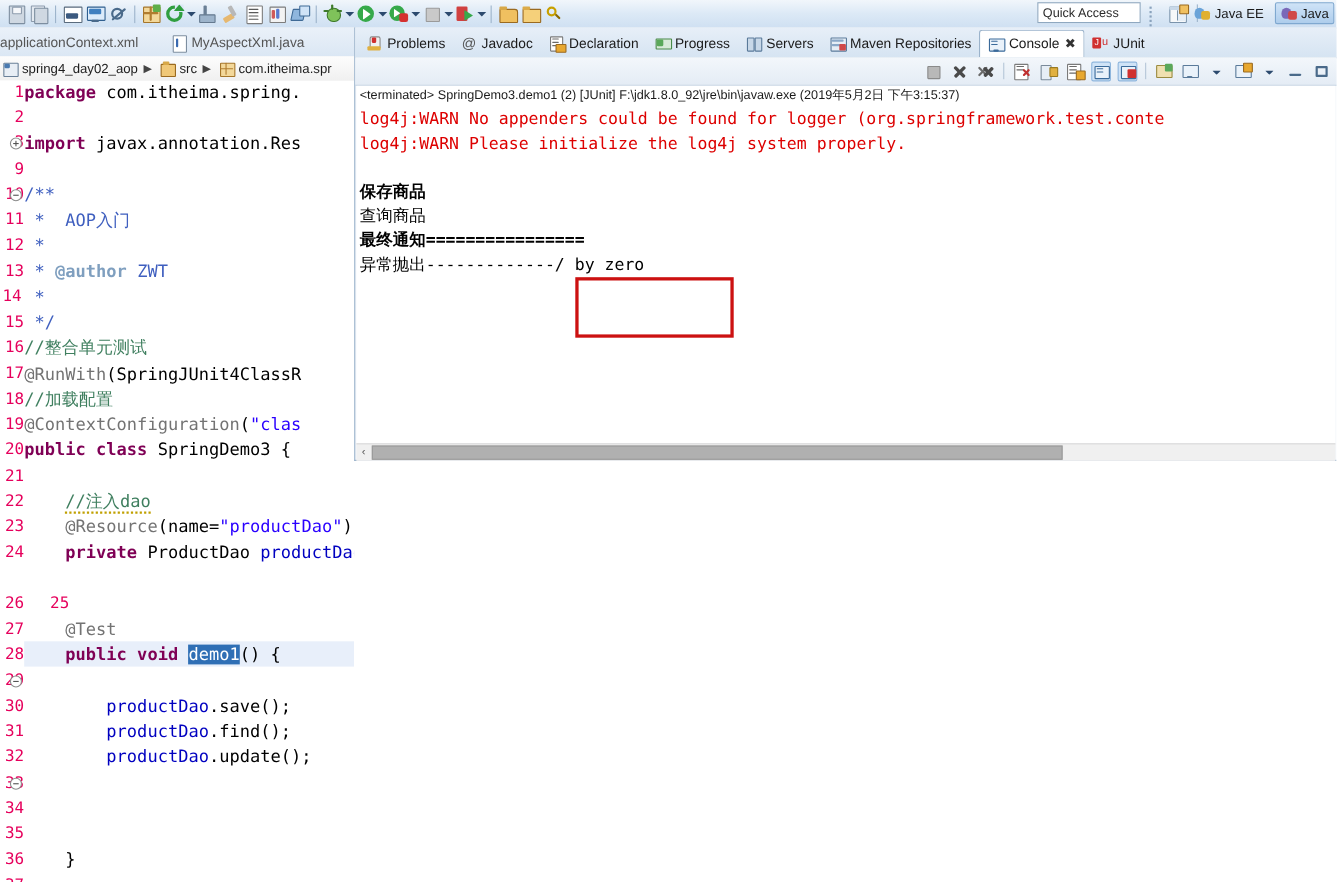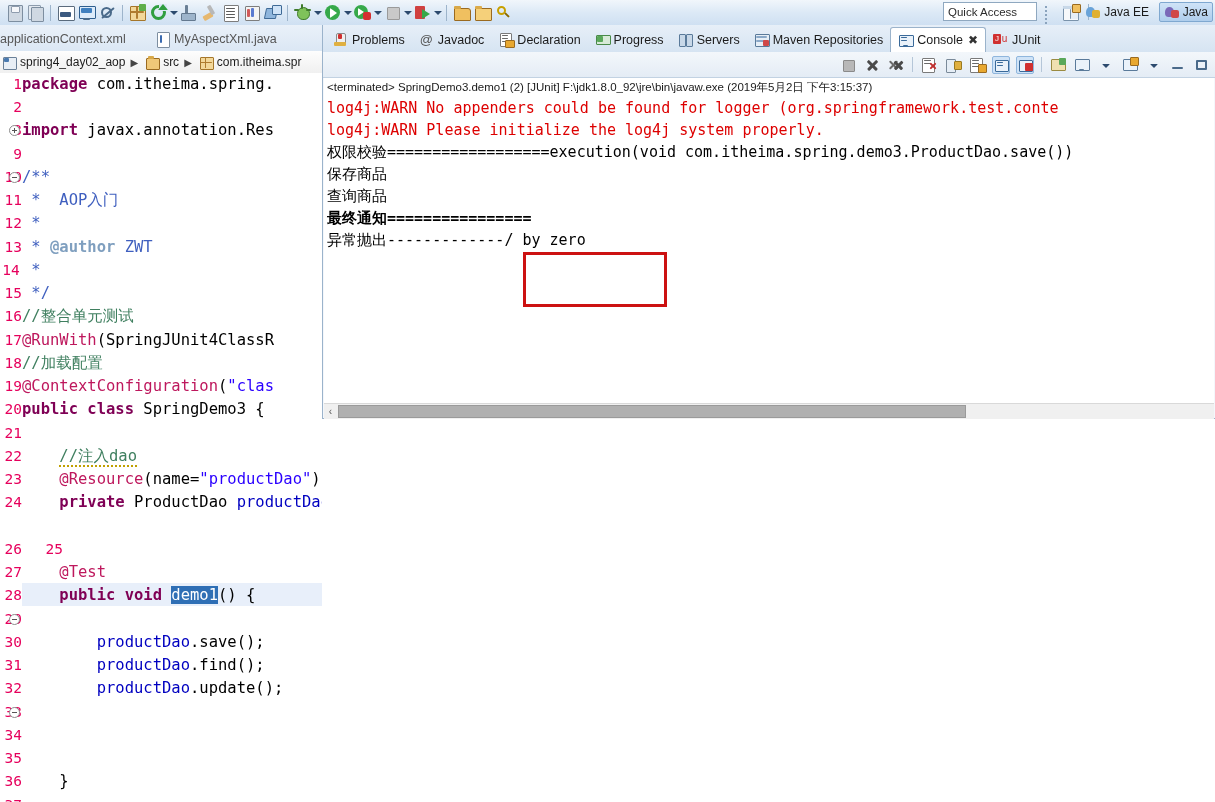--- a/index.html
+++ b/index.html
@@ -114,21 +114,21 @@
   }
   .fold.plus::after {
     content: ""; position: absolute; left: 4px; top: 2px; width: 1px; height: 5px; background:#555;
   }
   .cl { position: absolute; left: 0; white-space: pre; }
   .kw { color: #7f0055; font-weight: bold; }
   .cm { color: #3f7f5f; }
   .jd { color: #3f5fbf; }
   .jdk { color: #7f9fbf; font-weight: bold; }
   .st { color: #2a00ff; }
-  .an { color: #be185d; }
+  .an { color: #737373; }
   .fld { color: #0000c0; }
   .sel { background: #2f6fb5; color: #ffffff; }
   .hlrow {
     position: absolute; left: 0; width: 322px; height: 23.2px; background: #e8effa;
   }
   .squiggle {
     border-bottom: 2px dotted #c0a000;
   }
 
   
@@ -599,22 +599,21 @@
       <div class="cvt-ico">
         <span class="sq" style="left:3px;top:4px;width:11px;height:10px;border:2px solid #4a6a8a;box-sizing:border-box;"></span>
       </div>
     </div>
 
     <div class="cv-content">
       <div class="cv-head">&lt;terminated&gt; SpringDemo3.demo1 (2) [JUnit] F:\jdk1.8.0_92\jre\bin\javaw.exe (2019年5月2日 下午3:15:37)</div>
       <div class="cv-lines">
         <div class="cv-line red" style="top:0px;">log4j:WARN No appenders could be found for logger (org.springframework.test.conte</div>
         <div class="cv-line red" style="top:22px;">log4j:WARN Please initialize the log4j system properly.</div>
-        <div class="cv-line blk" style="top:44px;">权限校验==================execution(void com.itheima.spring.demo3.ProductDao.save())</div>
-        <div class="cv-line blk" style="top:66px;">保存商品</div>
+        <div class="cv-line blk" style="top:66px;font-weight:bold;">保存商品</div>
         <div class="cv-line blk" style="top:88px;">查询商品</div>
         <div class="cv-line blk" style="top:110px;font-weight:bold;">最终通知================</div>
         <div class="cv-line blk" style="top:132px;">异常抛出-------------/ by zero</div>
       </div>
 
       <div class="redbox" style="left:199px;top:174px;width:144px;height:55px;"></div>
 
     </div>
 
     <div class="cv-scroll">

